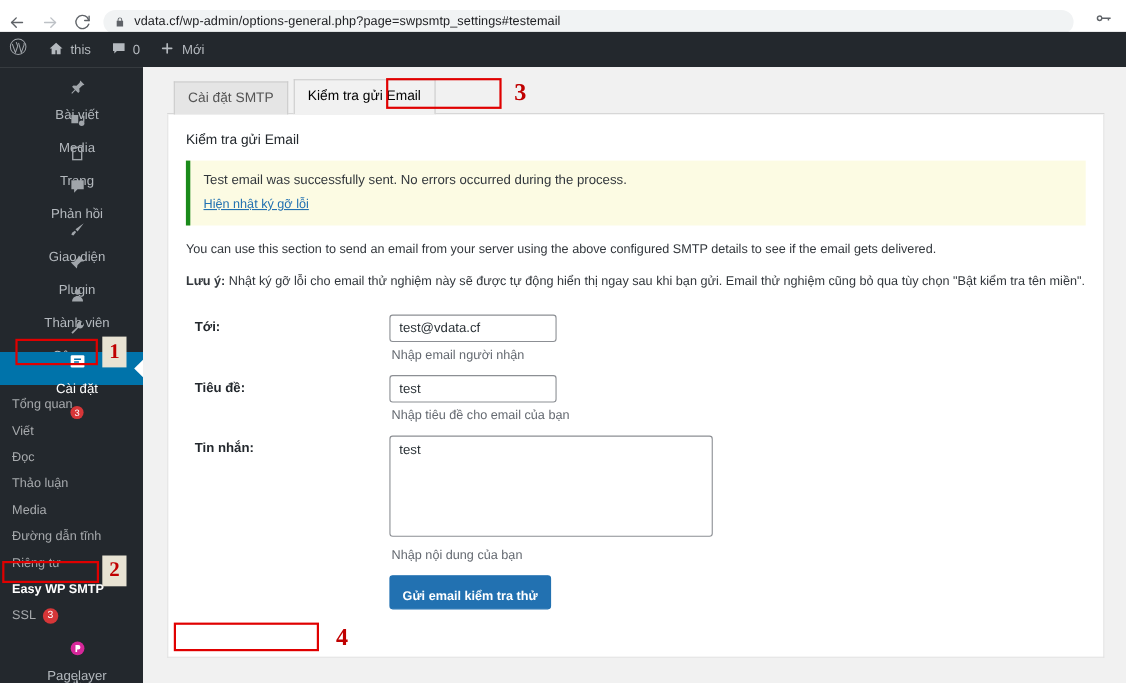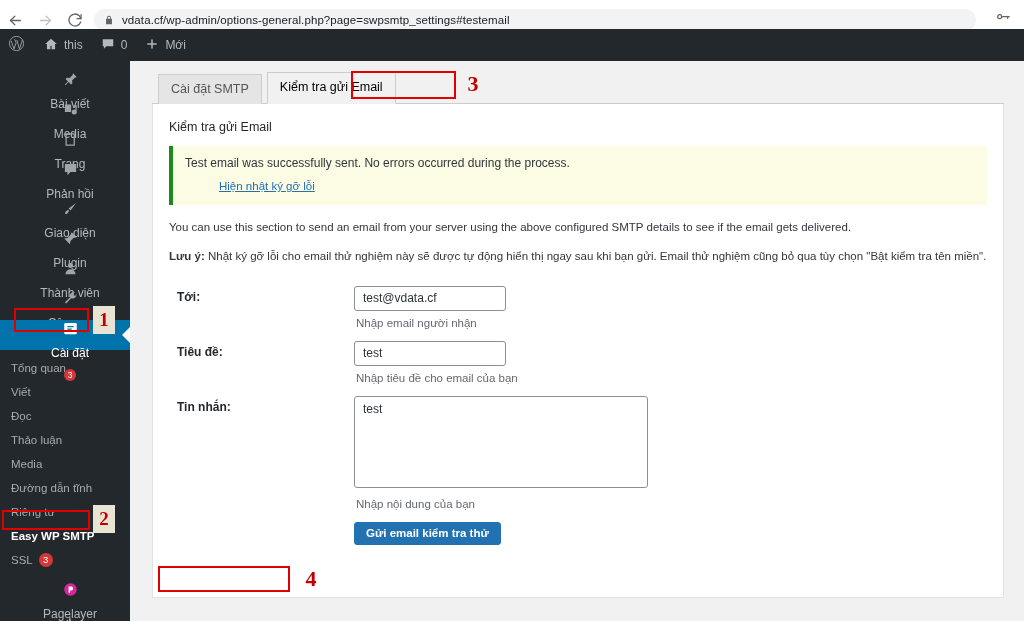--- a/index.html
+++ b/index.html
@@ -149,21 +149,21 @@
 
   .notice {
     background: #fcfbe3;
     border-left: 4px solid #1a8a1a;
     padding: 10px 12px 11px 12px;
     margin-bottom: 14px;
   }
   .notice p { margin: 0; font-size: 12px; color: #32373c; }
   .notice a {
     display: inline-block; margin-top: 10px;
-    color: #2271b1; font-size: 11.5px; text-decoration: underline; margin-left: 34px;
+    color: #2271b1; font-size: 11.5px; text-decoration: underline;
   }
 
   .desc-p { font-size: 11.5px; color: #32373c; margin: 0 0 12px 0; line-height: 1.5; }
   .desc-p b { font-weight: bold; }
 
   table.form-tbl { border-collapse: collapse; width: 100%; margin-top: 14px; }
   table.form-tbl th {
     text-align: left; vertical-align: top;
     width: 185px;
     font-size: 12px; font-weight: bold; color: #23282d;
@@ -182,21 +182,21 @@
     width: 294px; height: 92px;
     border: 1px solid #8c8f94; border-radius: 3px;
     padding: 5px 8px; font-size: 12px; color: #2c3338;
     font-family: "Liberation Sans", sans-serif;
     resize: none; background: #fff;
   }
   .field-hint { font-size: 11.5px; color: #646970; margin: 6px 0 0 2px; }
 
   .btn-primary {
     background: #2271b1; border: 1px solid #2271b1; color: #fff;
-    font-size: 11.5px; padding: 4px 11px 5px;
+    font-size: 11.5px; padding: 12px 11px 5px;
     border-radius: 3px; cursor: pointer;
     font-family: "Liberation Sans", sans-serif;
     font-weight: bold;
   }
 </style>
 </head>
 <body>
 
 <div id="browser-chrome">
   <div class="nav-btn">

